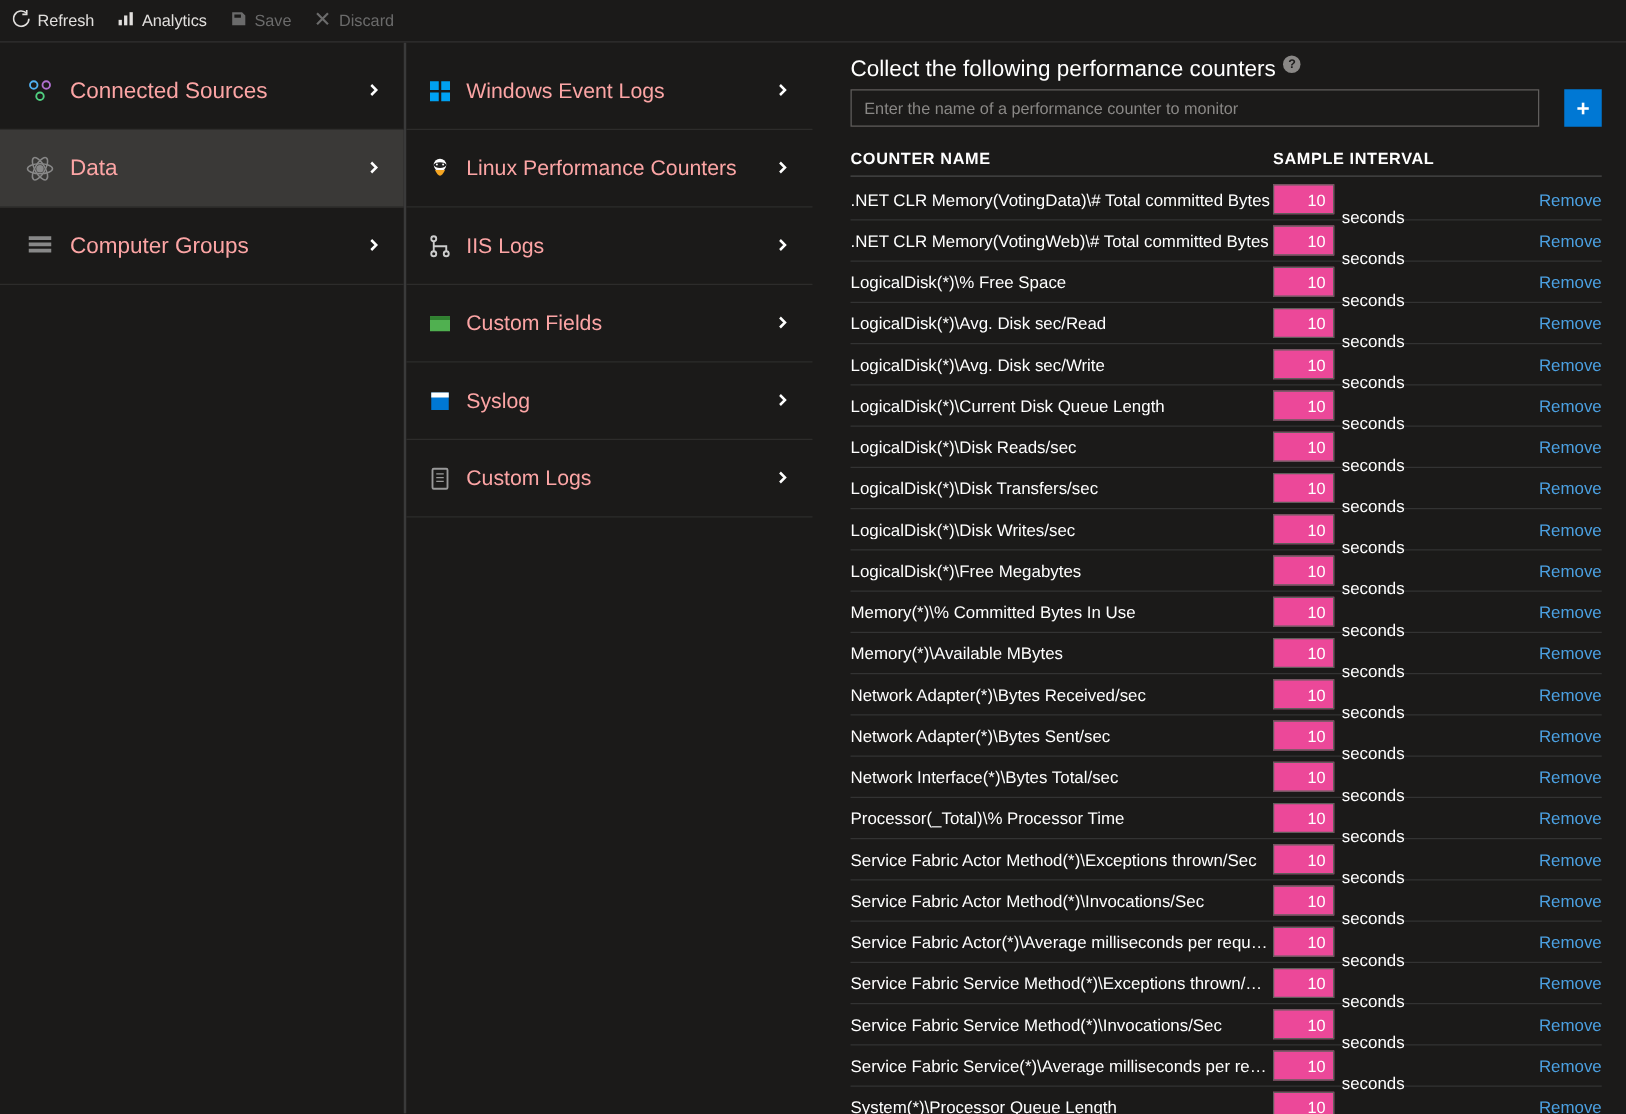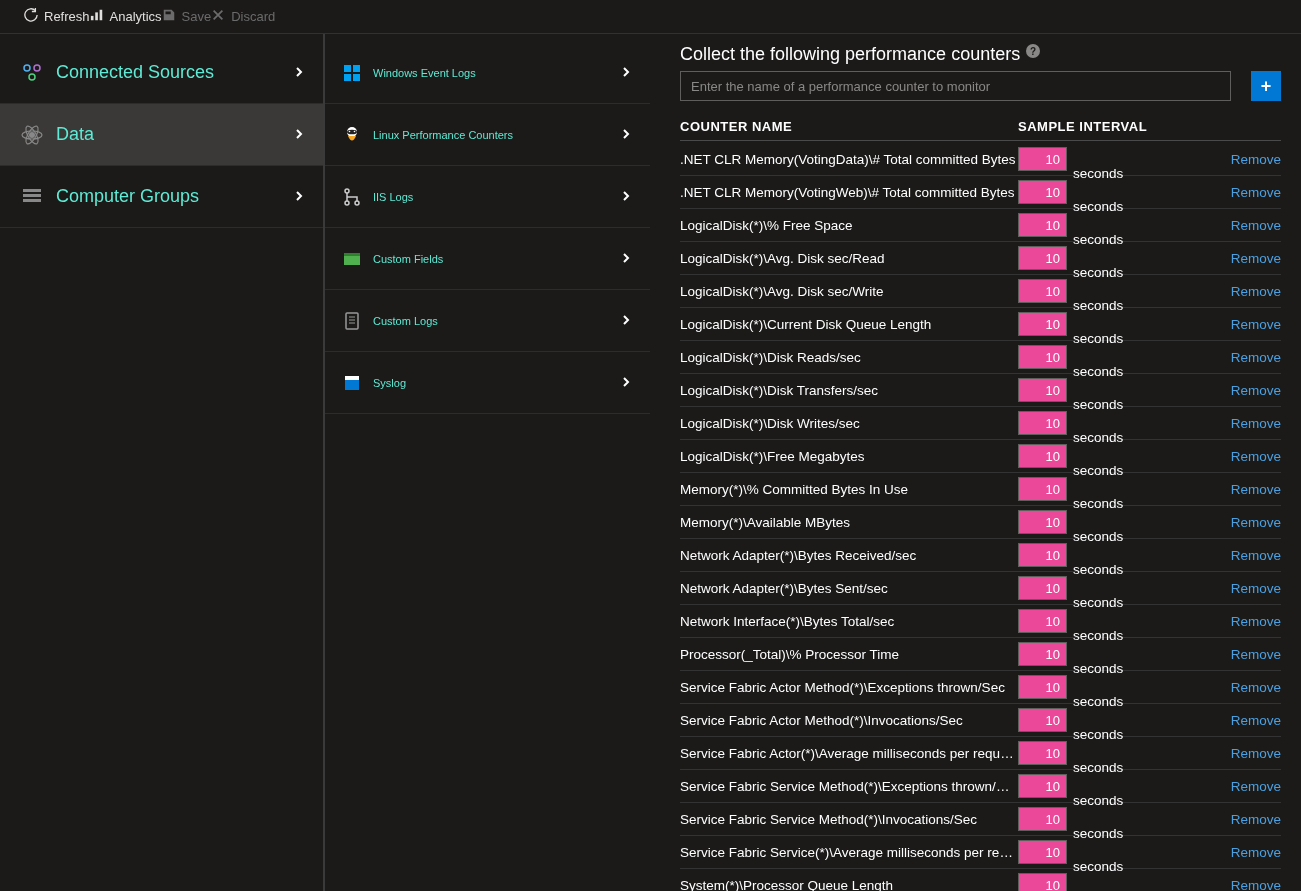--- a/index.html
+++ b/index.html
@@ -1,37 +1,37 @@
 <!DOCTYPE html>
 <html><head>
 <meta charset="utf-8">
 <style>
   * { box-sizing: border-box; margin: 0; padding: 0; }
   html, body { height: 100%; background: #1b1a19; color: #fff; font-family: "Segoe UI", sans-serif; font-size: 14px; overflow: hidden; }
   .root { display: flex; flex-direction: column; height: 100%; }
-  .toolbar { display: flex; align-items: center; height: 34px; padding: 0 24px; border-bottom: 1px solid #323130; }
+  .toolbar { display: flex; align-items: center; height: 34px; padding: 0 10px; gap: 18px; border-bottom: 1px solid #323130; }
   .tb-item { display: flex; align-items: center; gap: 6px; color: #e1dfdd; font-size: 13px; cursor: pointer; }
   .tb-item.disabled { color: #6b6b6b; cursor: default; }
   .tb-item svg { width: 14px; height: 14px; }
 
   .panes { display: flex; flex: 1; overflow: hidden; }
   .col1 { width: 325px; border-right: 2px solid #3a3a3a; }
   .col2 { width: 325px; }
   .col3 { flex: 1; padding: 10px 20px 0 30px; overflow-y: auto; }
 
   .nav-item { display: flex; align-items: center; height: 62px; padding: 0 18px; border-bottom: 1px solid #2d2c2b; cursor: pointer; }
   .nav-item.first1 { margin-top: 8px; }
   .nav-item.selected { background: #3a3937; align-items: center; }
   .nav-item .icon { width: 28px; height: 28px; display: flex; align-items: center; justify-content: center; flex-shrink: 0; }
-  .nav-item .label { flex: 1; margin-left: 10px; font-size: 18px; font-weight: 400; color: #5eead4; }
+  .nav-item .label { flex: 1; margin-left: 10px; font-size: 18px; font-weight: 400; color: #fca5a5; }
   .nav-item .chev { color: #fff; }
 
   .col2 .nav-item .icon { width: 22px; }
   .col2 .nav-item { padding-left: 16px; }
-  .col2 .nav-item .label { font-size: 11px; }
+  .col2 .nav-item .label { font-size: 17px; }
   .col2 { padding-top: 8px; }
 
   .header-row { display: flex; margin-bottom: 6px; }
   .header-row .txt { font-size: 18px; color: #fff; }
   .help-ic { width: 14px; height: 14px; border-radius: 50%; background: #8a8886; color:#1b1a19; font-size: 10px; font-weight: bold; display:flex; align-items:center; justify-content:center; margin-left:6px; }
 
   .input-row { display: flex; align-items: stretch; gap: 20px; margin-bottom: 18px; }
   .input-row input { flex: 1; height: 30px; background: #1b1a19; border: 1px solid #605e5c; color: #fff; padding: 0 10px; font-size: 13px; }
   .input-row input::placeholder { color: #8a8886; }
   .add-btn { width: 30px; height: 30px; background: #0078d4; color: #fff; display: flex; align-items: center; justify-content: center; cursor: pointer; font-size: 18px; font-weight: 600; }
@@ -176,44 +176,44 @@
               <rect x="2" y="4" width="16" height="3" fill="#308030"></rect>
             </svg>
           </span>
           <span class="label">Custom Fields</span>
           <span class="chev"><svg viewBox="0 0 12 12" fill="none" stroke="currentColor" stroke-width="2">
               <path d="M4 2l4 4-4 4"></path>
             </svg></span>
         </div>
         <div class="nav-item">
           <span class="icon">
+            <svg viewBox="0 0 20 20" width="20" height="20">
+              <rect x="3" y="3" width="14" height="14" fill="#0078d4"></rect>
+              <rect x="3" y="3" width="14" height="4" fill="#fff"></rect>
+            </svg>
+          </span>
+          <span class="label">Syslog</span>
+          <span class="chev"><svg viewBox="0 0 12 12" fill="none" stroke="currentColor" stroke-width="2">
+              <path d="M4 2l4 4-4 4"></path>
+            </svg></span>
+        </div>
+        <div class="nav-item">
+          <span class="icon">
             <svg viewBox="0 0 20 20" width="20" height="20" fill="#999">
               <rect x="4" y="2" width="12" height="16" rx="1" fill="none" stroke="#999" stroke-width="1.5"></rect>
               <line x1="7" y1="6" x2="13" y2="6" stroke="#999"></line>
               <line x1="7" y1="9" x2="13" y2="9" stroke="#999"></line>
               <line x1="7" y1="12" x2="13" y2="12" stroke="#999"></line>
             </svg>
           </span>
           <span class="label">Custom Logs</span>
           <span class="chev"><svg viewBox="0 0 12 12" fill="none" stroke="currentColor" stroke-width="2">
               <path d="M4 2l4 4-4 4"></path>
             </svg></span>
         </div>
-        <div class="nav-item">
-          <span class="icon">
-            <svg viewBox="0 0 20 20" width="20" height="20">
-              <rect x="3" y="3" width="14" height="14" fill="#0078d4"></rect>
-              <rect x="3" y="3" width="14" height="4" fill="#fff"></rect>
-            </svg>
-          </span>
-          <span class="label">Syslog</span>
-          <span class="chev"><svg viewBox="0 0 12 12" fill="none" stroke="currentColor" stroke-width="2">
-              <path d="M4 2l4 4-4 4"></path>
-            </svg></span>
-        </div>
       </div>
     <div class="col3">
       <div class="header-row">
         <span class="txt">Collect the following performance counters</span>
         <span class="help-ic">?</span>
       </div>
       <div class="input-row">
         <input type="text" placeholder="Enter the name of a performance counter to monitor" style="">
         <div class="add-btn">
           <span>+</span>

